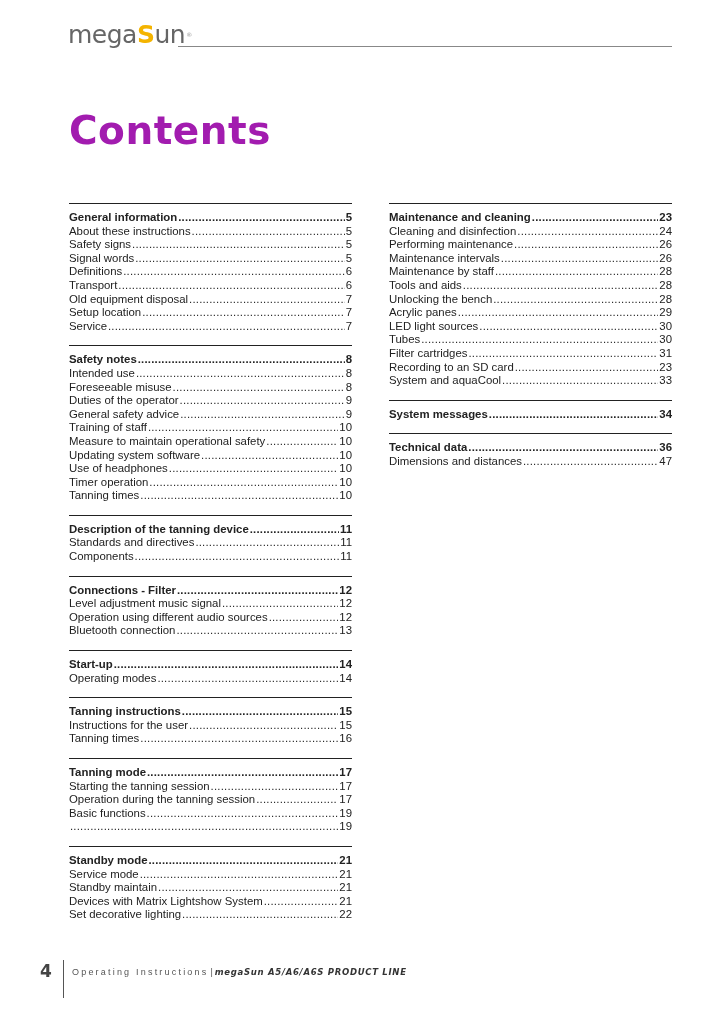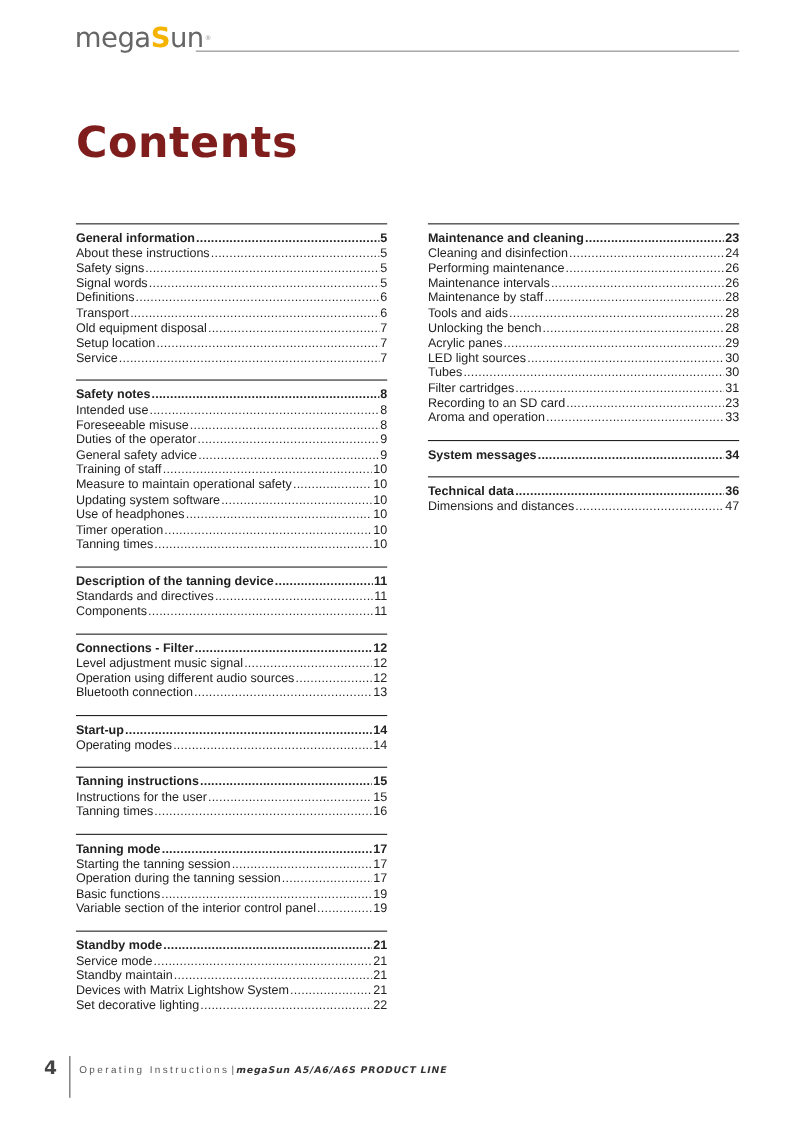--- a/index.html
+++ b/index.html
@@ -4,21 +4,21 @@
 <style>
   html, body { margin:0; padding:0; background:#ffffff; }
   body { width:724px; height:1024px; position:relative; overflow:hidden;
          font-family:"Liberation Sans", sans-serif; color:#222; }
   .logo { position:absolute; left:68px; top:20px; font-family:"DejaVu Sans", sans-serif;
           font-size:25px; letter-spacing:-0.5px; color:#666; line-height:30px; }
   .logo .sun-s { color:#f4b400; font-weight:bold; }
   .logo .reg { font-size:6px; vertical-align:top; color:#999; margin-left:1px; }
   .header-line { position:absolute; left:178px; top:46px; width:494px; height:1px; background:#888; }
   .page-title { position:absolute; left:69px; top:108px; font-family:"DejaVu Sans", sans-serif;
-                font-weight:bold; font-size:39px; color:#7f1d1d; letter-spacing:0.5px; margin:0; line-height:46px; }
+                font-weight:bold; font-size:39px; color:#a21caf; letter-spacing:0.5px; margin:0; line-height:46px; }
   .col { position:absolute; top:203px; width:283px; }
   .col.left { left:69px; }
   .col.right { left:389px; }
   .section { border-top:1.5px solid #222; padding-top:7px; margin-bottom:12px; }
   .row { display:flex; align-items:baseline; font-size:11.4px; line-height:13.6px; white-space:nowrap; color:#222; }
   .row.head { font-weight:bold; margin-bottom:0; }
   .row .label { flex:0 0 auto; }
   .row .dots { flex:1 1 auto; overflow:hidden; margin:0 1px; }
   .row .dots::after { content:"................................................................................................................................................"; letter-spacing:0.2px; }
   .row .page { flex:0 0 auto; text-align:right; }
@@ -228,21 +228,20 @@
         <span class="label">Operation during the tanning session</span>
         <span class="dots"></span>
         <span class="page">17</span>
       </div>
       <div class="row">
         <span class="label">Basic functions</span>
         <span class="dots"></span>
         <span class="page">19</span>
       </div>
       <div class="row">
-        <span class="label">Variable section of the interior control panel</span>
         <span class="dots"></span>
         <span class="page">19</span>
       </div>
     </div>
     <div class="section">
       <div class="row head">
         <span class="label">Standby mode</span>
         <span class="dots"></span>
         <span class="page">21</span>
       </div>
@@ -324,21 +323,21 @@
         <span class="label">Filter cartridges</span>
         <span class="dots"></span>
         <span class="page">31</span>
       </div>
       <div class="row">
         <span class="label">Recording to an SD card</span>
         <span class="dots"></span>
         <span class="page">23</span>
       </div>
       <div class="row">
-        <span class="label">Aroma and operation</span>
+        <span class="label">System and aquaCool</span>
         <span class="dots"></span>
         <span class="page">33</span>
       </div>
     </div>
     <div class="section">
       <div class="row head">
         <span class="label">System messages</span>
         <span class="dots"></span>
         <span class="page">34</span>
       </div>

